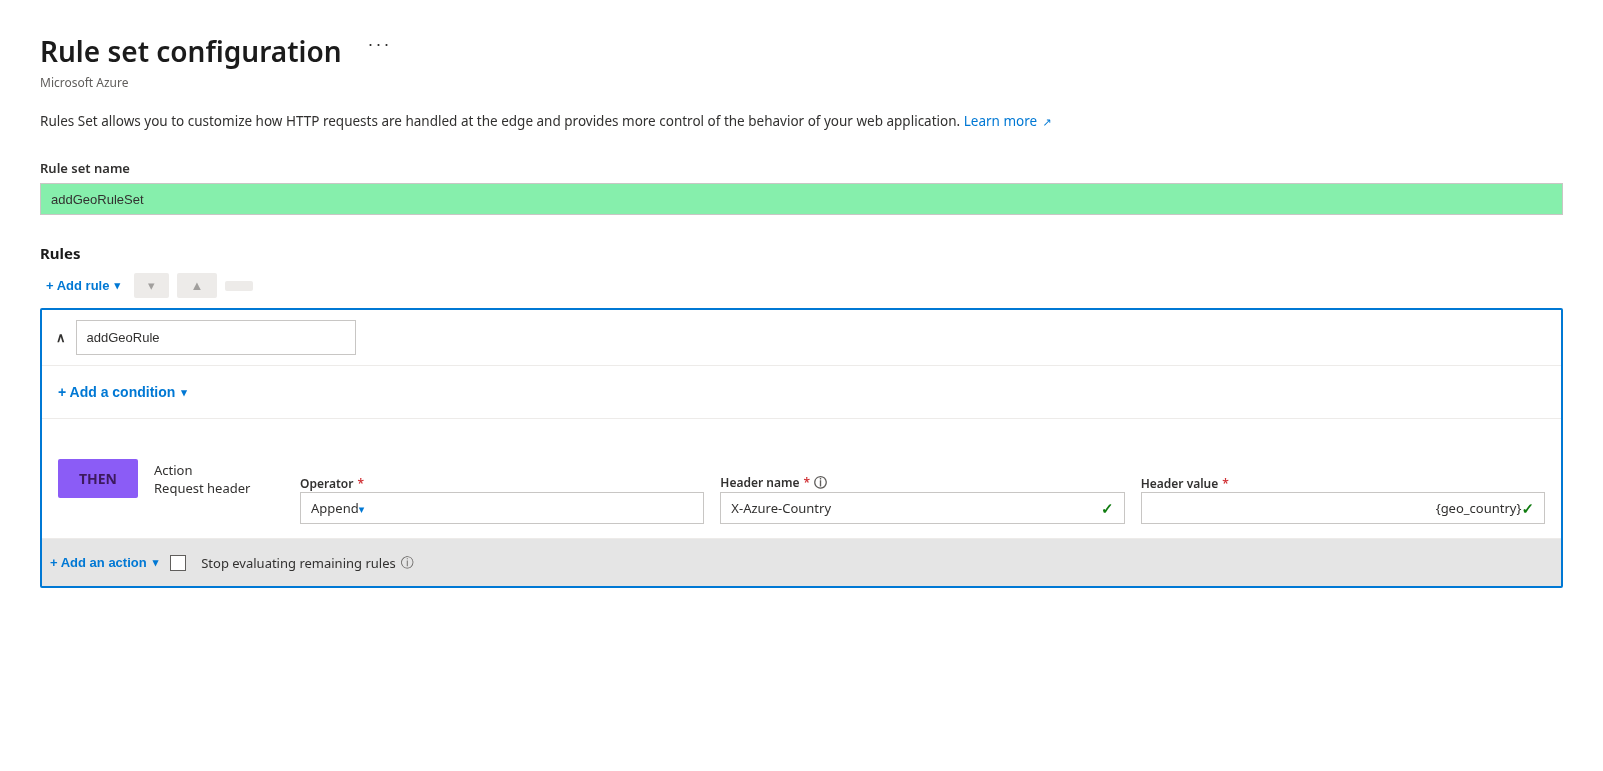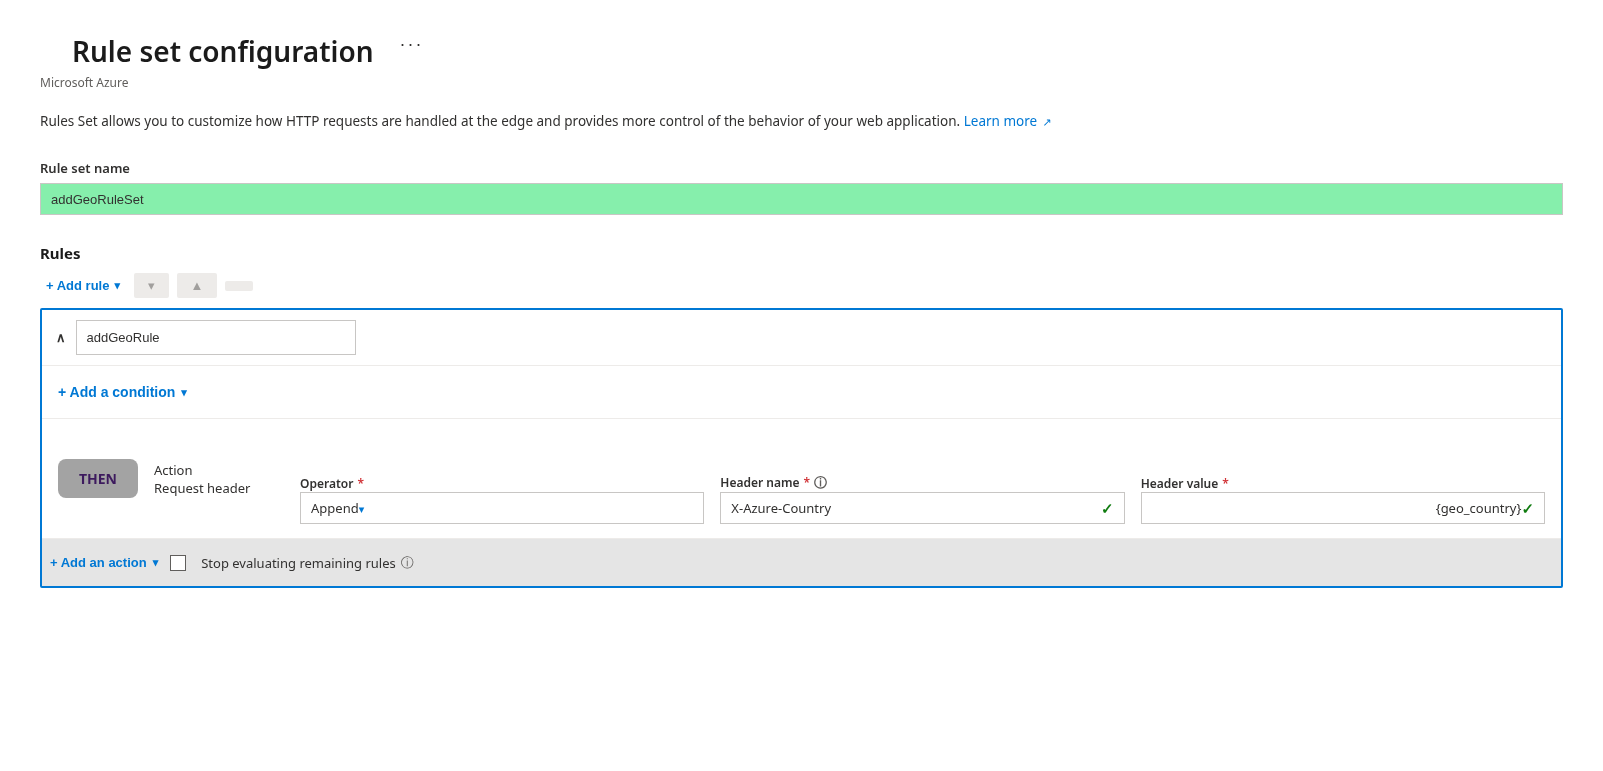--- a/index.html
+++ b/index.html
@@ -149,29 +149,29 @@
       background: #fff;
       padding: 14px 16px 0 16px;
       border-bottom: 1px solid #edebe9;
     }
     .then-row {
       display: flex;
       align-items: flex-start;
       gap: 16px;
     }
     .then-badge {
-      background: #a3a3a3;
+      background: #8b5cf6;
       color: #3d1a5e;
       font-weight: 700;
       font-size: 14px;
       padding: 10px 18px;
       min-width: 80px;
       text-align: center;
       align-self: center;
-      border-radius: 8px;
+      border-radius: 2px;
     }
     .action-info {
       display: flex;
       flex-direction: column;
       justify-content: center;
       min-width: 130px;
       align-self: center;
     }
     .action-label {
       font-size: 13px;
@@ -279,21 +279,21 @@
       gap: 5px;
     }
     .then-content {
       padding-bottom: 14px;
     }
   </style>
 </head>
 <body>
 
 <div>
-  <div style="display:flex; align-items:flex-start; gap:20px;margin-left:32px;">
+  <div style="display:flex; align-items:flex-start; gap:20px;">
     <h1 class="page-title">Rule set configuration</h1>
     <button class="ellipsis-btn">···</button>
   </div>
   <div class="page-subtitle">Microsoft Azure</div>
 </div>
 
 <div class="description-row">
   <span>Rules Set allows you to customize how HTTP requests are handled at the edge and provides more control of the behavior of your web application.</span>
   <a class="learn-more" href="#">
     <span>Learn more</span>

